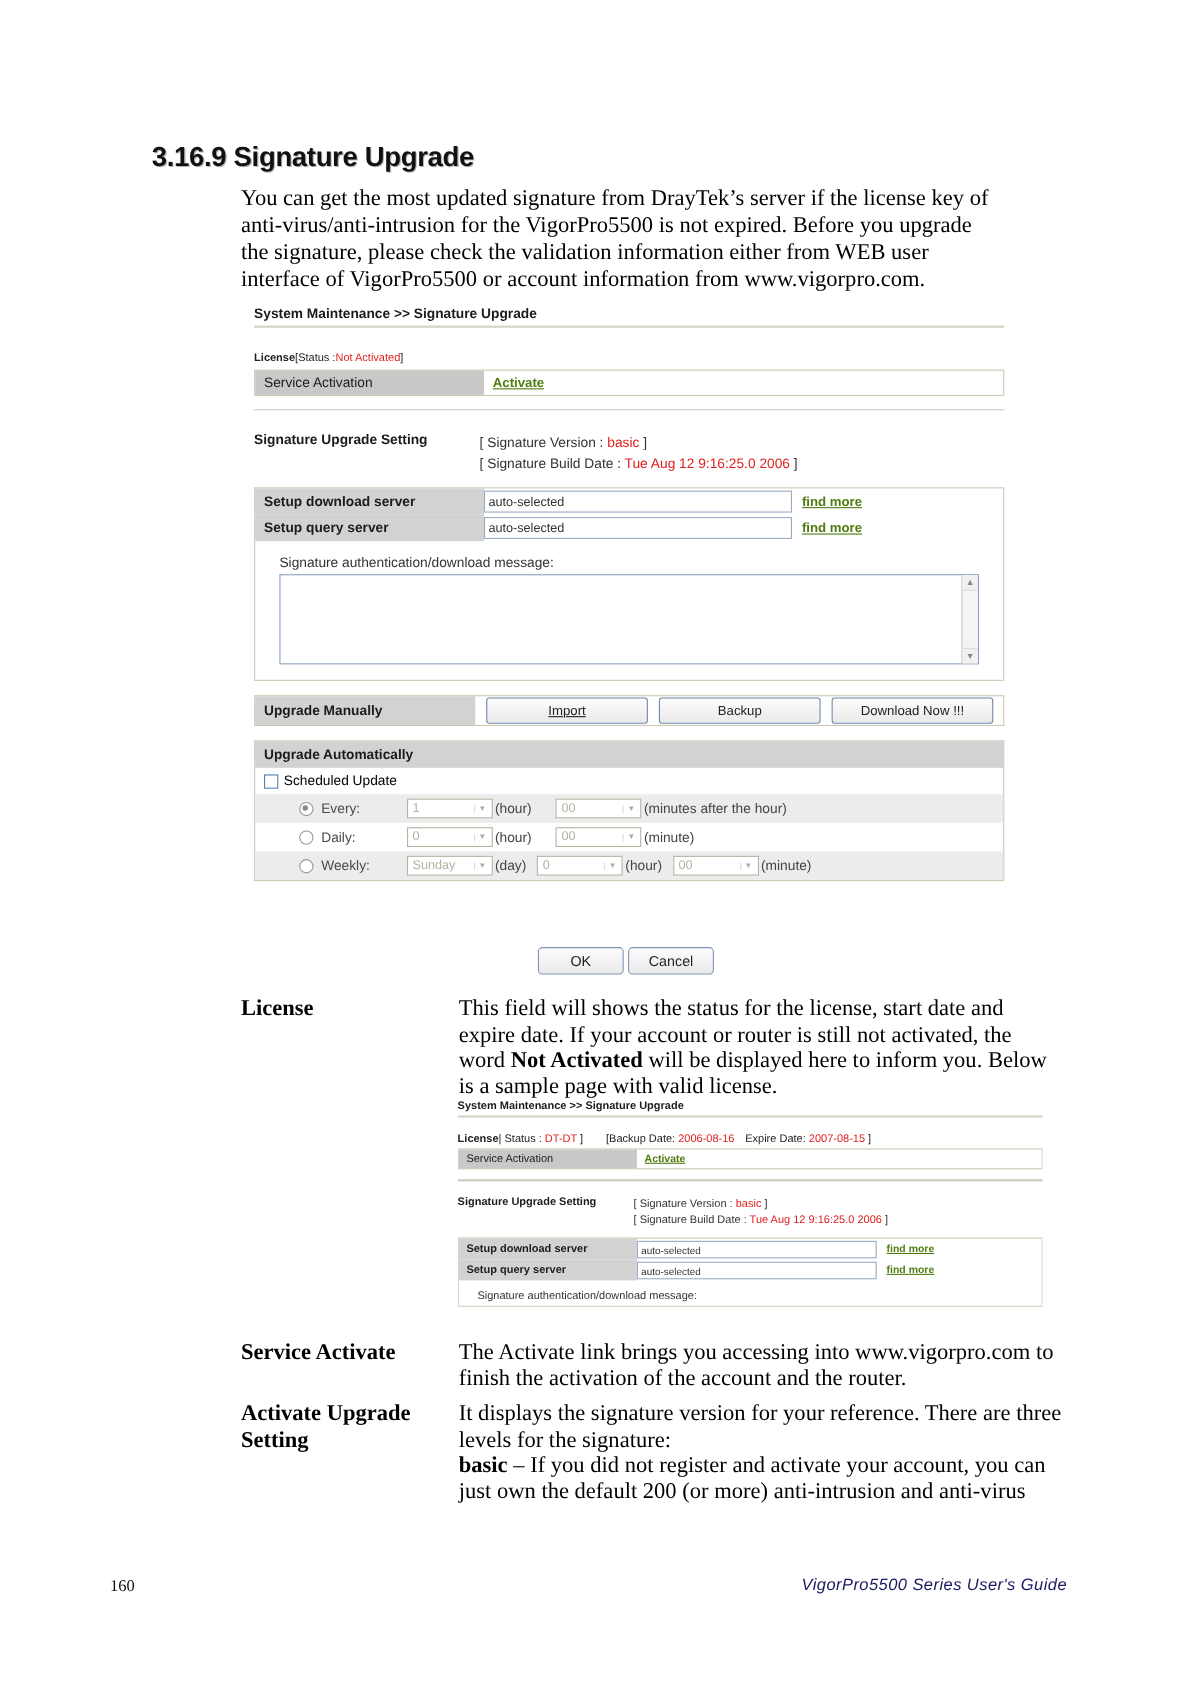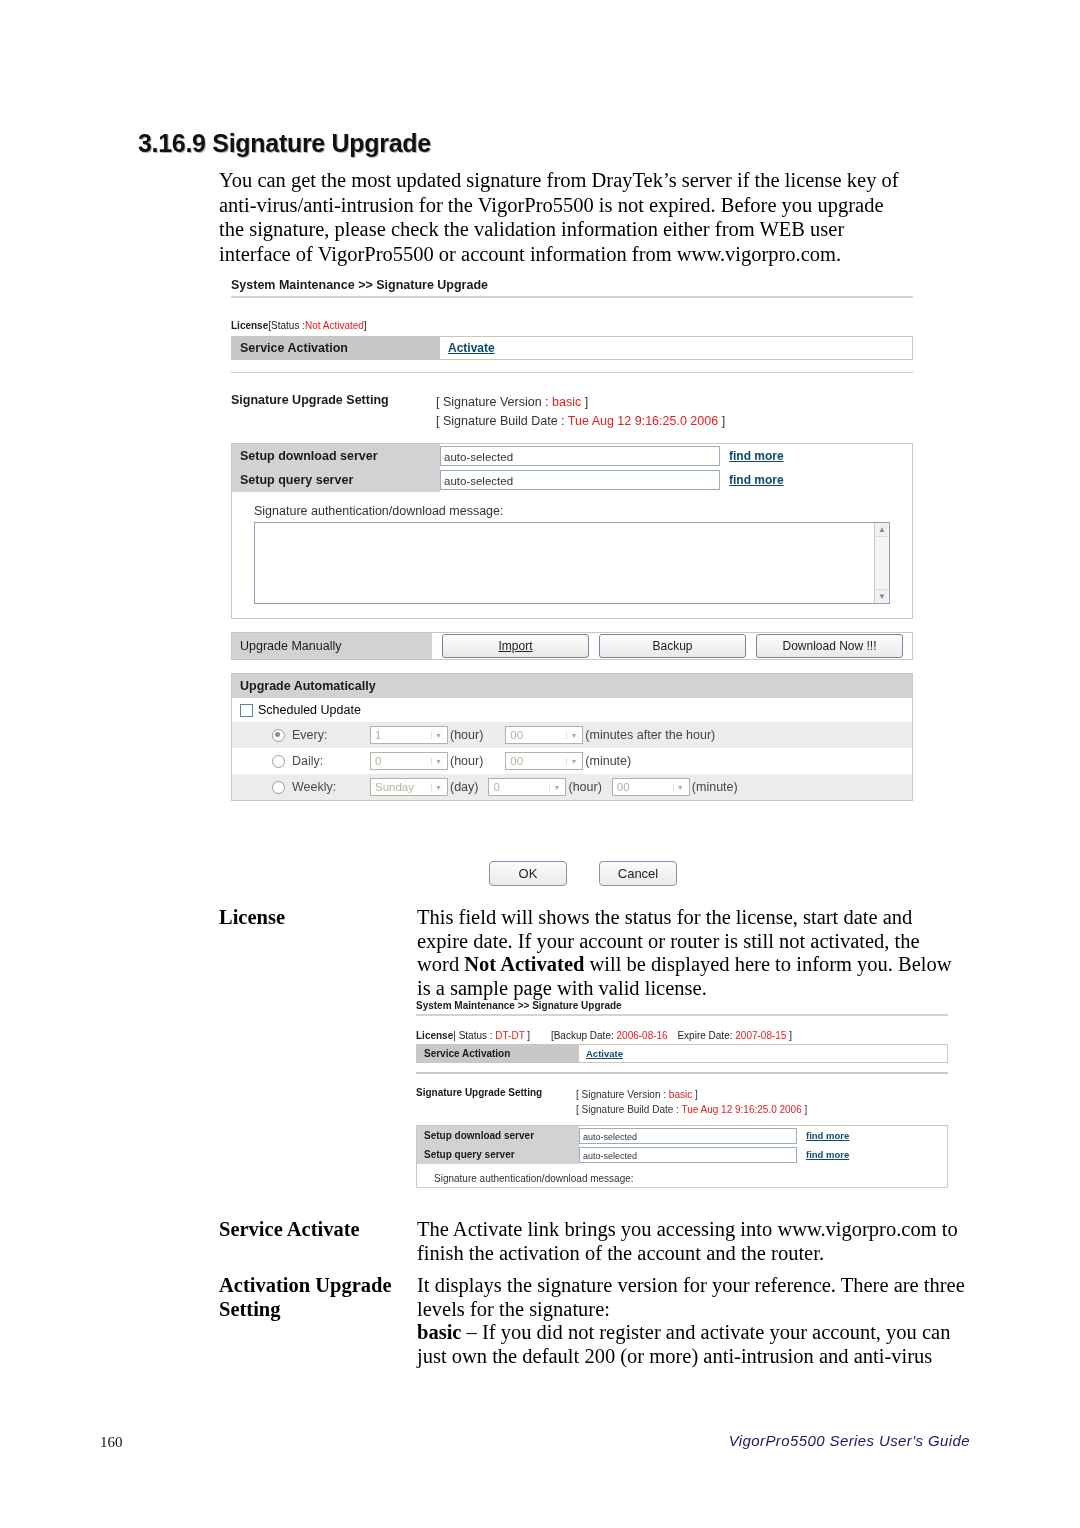--- a/index.html
+++ b/index.html
@@ -60,31 +60,31 @@
     border:1px solid #cdc7b4;
     background:#fff;
     box-sizing:border-box;
   }
 
   .row {
     display:flex; align-items:stretch;
   }
   .lbl-cell {
     background:#c8c8c8;
-    font-size:12.5px; font-weight:bold; color:#1b1b1b;
+    font-size:12.5px; font-weight:normal; color:#1b1b1b;
     padding:4px 8px;
     box-sizing:border-box;
     display:flex; align-items:center;
   }
   .val-cell {
     flex:1; padding:4px 8px; font-size:12.5px;
     display:flex; align-items:center; box-sizing:border-box;
   }
   .link {
-    color:#0c4a6e; text-decoration:underline; font-weight:bold; font-size:12px;text-align:center;
+    color:#4d7c0f; text-decoration:underline; font-weight:bold; font-size:12px;text-align:center;
   }
 
   .setting-block { margin-top:20px; margin-bottom:12px; }
   .setting-row { display:flex; font-size:12.5px; }
   .setting-name {
     font-weight:bold; width:205px; color:#1b1b1b; font-size:12.5px;
   }
   .setting-vals div { color:#333; line-height:19px; }
 
   
@@ -115,21 +115,21 @@
     background:#f0f0f0; display:flex; align-items:center; justify-content:center;
     font-size:8px; color:#888;
   }
   .arrow.up { top:0; border-bottom:1px solid #dcdcdc; }
   .arrow.dn { bottom:0; border-top:1px solid #dcdcdc; }
 
   
   .manual-panel { margin-top:13px; }
   .manual-row { display:flex; align-items:center; }
   .manual-lbl {
-    width:200px; background:#d2d2d2; font-weight:normal; font-size:12.5px;
+    width:200px; background:#d2d2d2; font-weight:bold; font-size:12.5px;
     color:#1b1b1b; padding:6px 8px; box-sizing:border-box;
   }
   .btn {
     border:1px solid #6e86a8;
     background:linear-gradient(#fdfdfd,#e9e9e9);
     border-radius:3px;
     font-family:"Liberation Sans", sans-serif;
     font-size:12px; color:#222;
     text-align:center;
     padding:4px 0;
@@ -174,21 +174,21 @@
   }
   .sel .cv { border-left:1px solid #ddd; width:13px; text-align:center;
              font-size:7px; color:#aaa; }
   .sel.w70 { width:78px; }
   .unit { margin-left:2px; margin-right:22px; color:#444; }
   .unit.tight { margin-right:10px; }
 
   
   .okrow {
     position:absolute; left:489px; top:861px;
-    display:flex; gap:32px;
+    display:flex; gap:4px;
   }
   .btn2 {
     border:1px solid #7e95b4; border-radius:4px;
     background:linear-gradient(#fcfcfc,#eaeaea);
     font-family:"Liberation Sans", sans-serif; font-size:13px;
     width:76px; text-align:center; padding:4px 0; color:#222;
   }
 
   
   .defn { position:absolute; font-size:20.5px; line-height:23.5px; }
@@ -411,21 +411,21 @@
     </div>
   </div>
 
   <div class="defn" style="left:219px; top:1218px; width:746px; height:55px">
     <div class="term">Service Activate</div>
     <div class="desc">The Activate link brings you accessing into www.vigorpro.com to finish the activation of the account and the router.</div>
   </div>
 
   <div class="defn" style="left:219px; top:1274px; width:746px; height:100px">
     <div class="term">
-      <div>Activation Upgrade</div>
+      <div>Activate Upgrade</div>
       <div>Setting</div>
     </div>
     <div class="desc"><span>It displays the signature version for your reference. There are three levels for the signature:</span><br><b>basic</b><span> – If you did not register and activate your account, you can just own the default 200 (or more) anti-intrusion and anti-virus</span></div>
   </div>
 
   <div class="pg-num">160</div>
   <div class="guide">VigorPro5500 Series User's Guide</div>
 
 </div>
 

